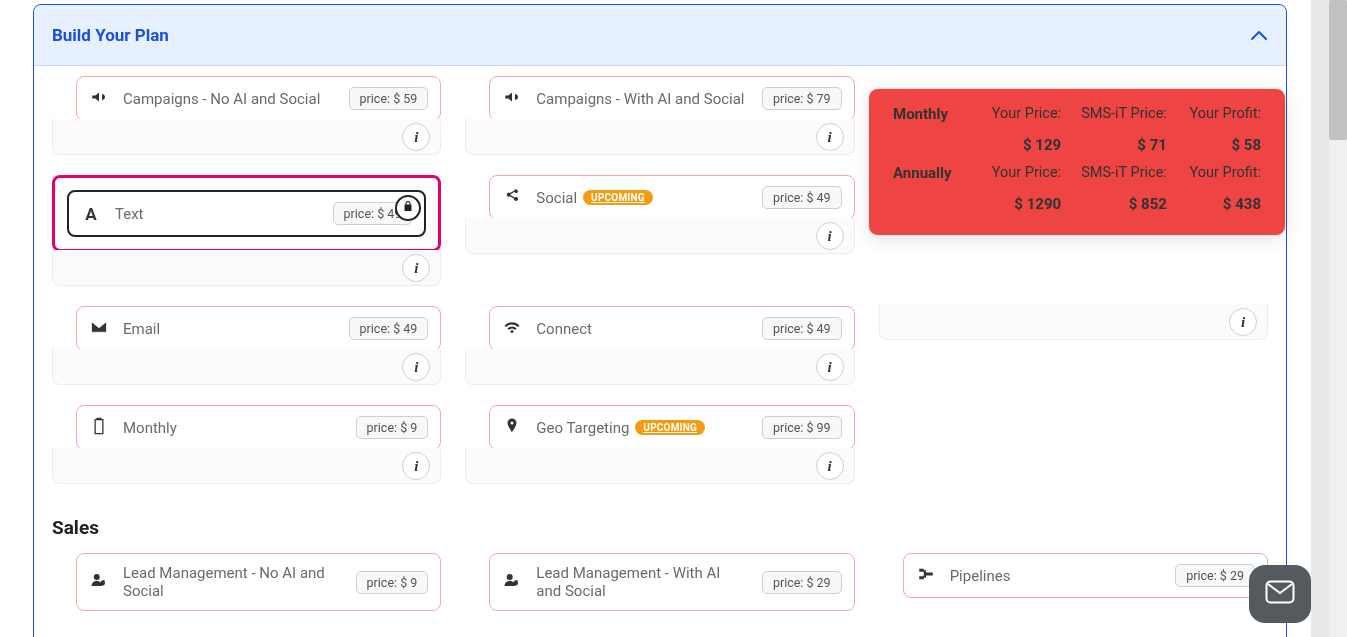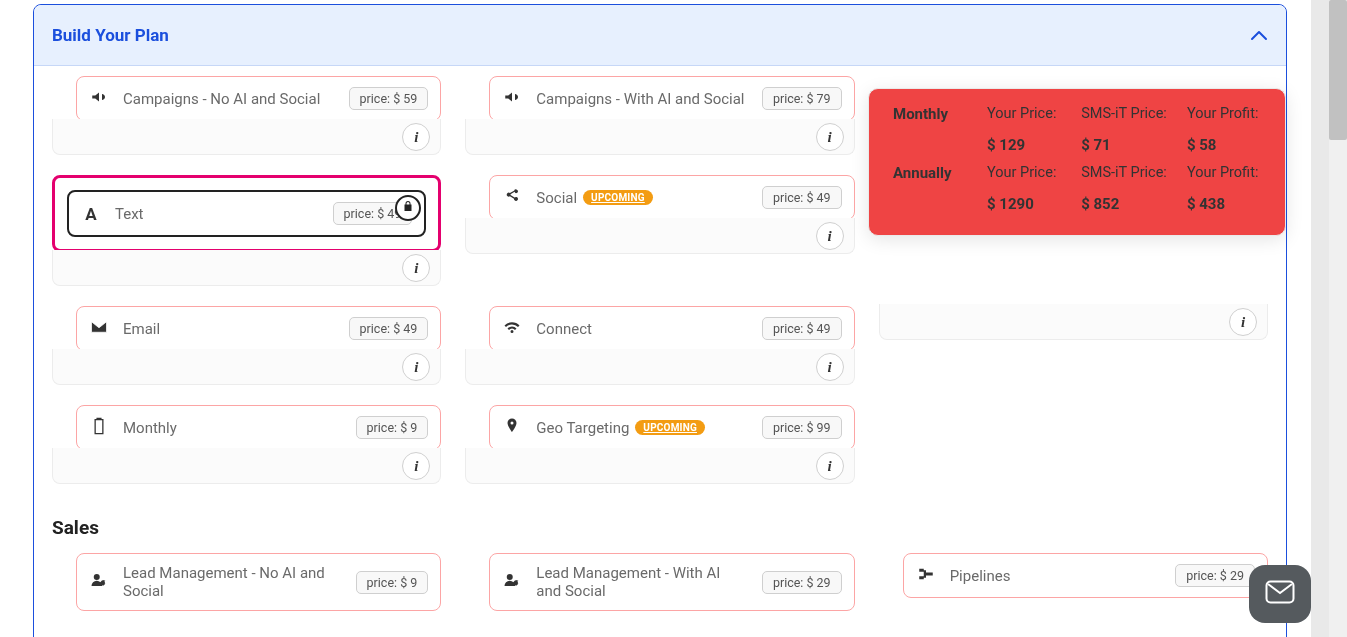--- a/index.html
+++ b/index.html
@@ -226,21 +226,21 @@
     align-items: flex-start;
     gap: 20px;
     margin-bottom: 10px;
   }
   .summary-label {
     width: 74px;
     font-weight: 700;
   }
   .summary-col {
     flex: 1;
-    text-align: left;
+    text-align: right;
   }
   .summary-col .t { font-size: 14.5px; color: #333; white-space: nowrap;}
   .summary-col .v { font-weight: 700; margin-top: 14px; }
 
   
   .fab {
     position: absolute;
     right: 36px;
     bottom: 14px;
     width: 62px;

